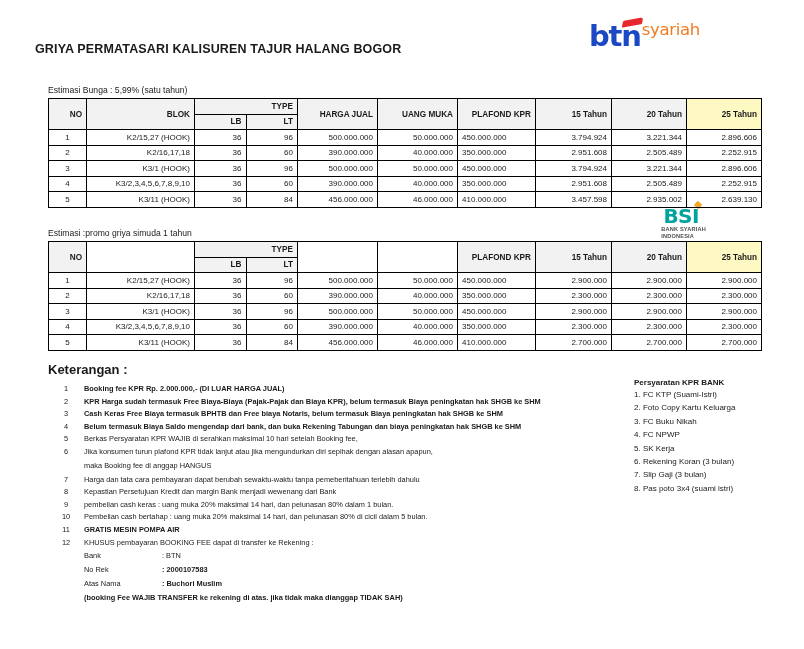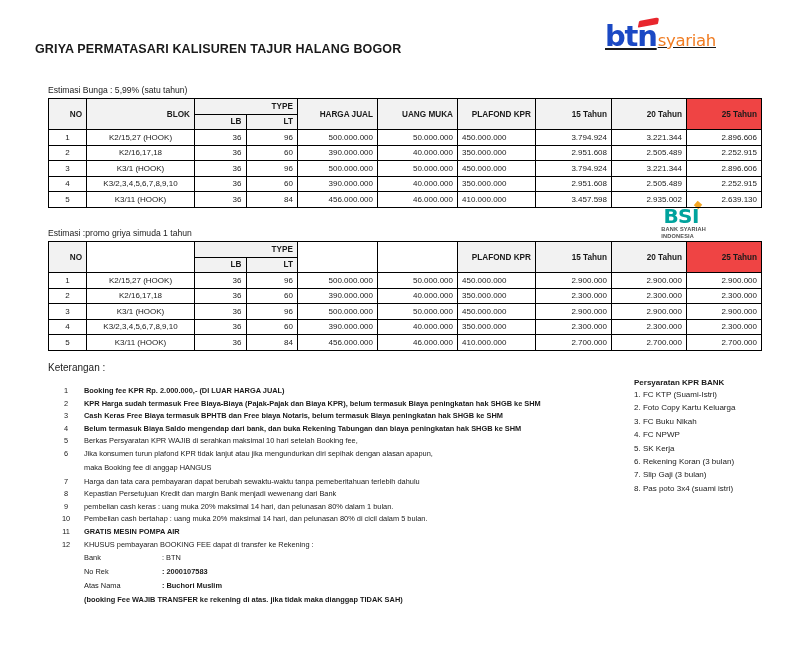--- a/index.html
+++ b/index.html
@@ -19,24 +19,23 @@
     position: absolute;
     left: 0; right: 0; top: 42px;
     text-align: left;
     font-size: 12.5px;
     font-weight: bold;
     letter-spacing: 0.15px;
     padding-right: 60px;
     padding-left: 35px;
   }
   .logo-btn {
-    position: absolute; right: 88px; top: 22px;
-    display: flex; align-items: flex-end;
+    position: absolute; right: 104px; top: 22px;
+    display: flex; align-items: flex-start;
     line-height: 1;
-    text-decoration: underline;
   }
   .btn-mark {
     position: relative;
     font-size: 29px; font-weight: bold;
     color: #1b49c4; letter-spacing: -1.2px;
     font-family: "DejaVu Sans", sans-serif;
   }
   .btn-swoosh {
     position: absolute; right: -1px; top: -3px;
     width: 19px; height: 7px;
@@ -89,38 +88,38 @@
     white-space: nowrap;
     overflow: hidden;
   }
   table.est thead th {
     background: #f2f2f2;
     font-weight: bold;
     font-size: 8.2px;
     text-align: right;
     vertical-align: middle;
   }
-  table.est thead th.last-col { background: #ef4444; }
+  table.est thead th.last-col { background: #fef9c3; }
   table.est thead th.blank { background: #ffffff; border-bottom-color:#000; }
   table.est tbody td { font-size: 8px; vertical-align: middle; }
 
   .c-no     { width: 38px;  text-align: center; }
-  .c-blok   { width: 108px; text-align: center;  }
+  .c-blok   { width: 108px; text-align: right;  }
   .c-lb     { width: 52px;  text-align: right; }
   .c-lt     { width: 52px;  text-align: right; }
   .c-harga  { width: 80px;  text-align: right; }
   .c-uang   { width: 80px;  text-align: right; }
   .c-plafon { width: 78px;  }
   .c-y15    { width: 76px;  text-align: right; }
   .c-y20    { width: 75px;  text-align: right; }
   .c-y25    { width: 75px;  text-align: right; }
 
   
   .notes { position: absolute; left: 48px; top: 362px; width: 580px; }
-  .notes-title { font-size: 10px; font-weight: normal; margin-bottom: 14px; }
+  .notes-title { font-size: 13px; font-weight: bold; margin-bottom: 8px; }
   .note-row { display: flex; margin-bottom: 4.1px; line-height: 1.15; }
   .note-num { width: 36px; flex: 0 0 36px; text-align: center; font-size: 7.4px; }
   .note-txt { font-size: 7.4px; }
   .note-txt.b { font-weight: bold; }
   .note-cont { padding-left: 36px; font-size: 7.4px; margin-bottom: 6px; }
 
   .bank-rows { padding-left: 36px; }
   .bank-row { display: flex; font-size: 7.4px; margin-bottom: 5px; }
   .bank-lbl { width: 78px; flex: 0 0 78px; }
   .bank-val { }

